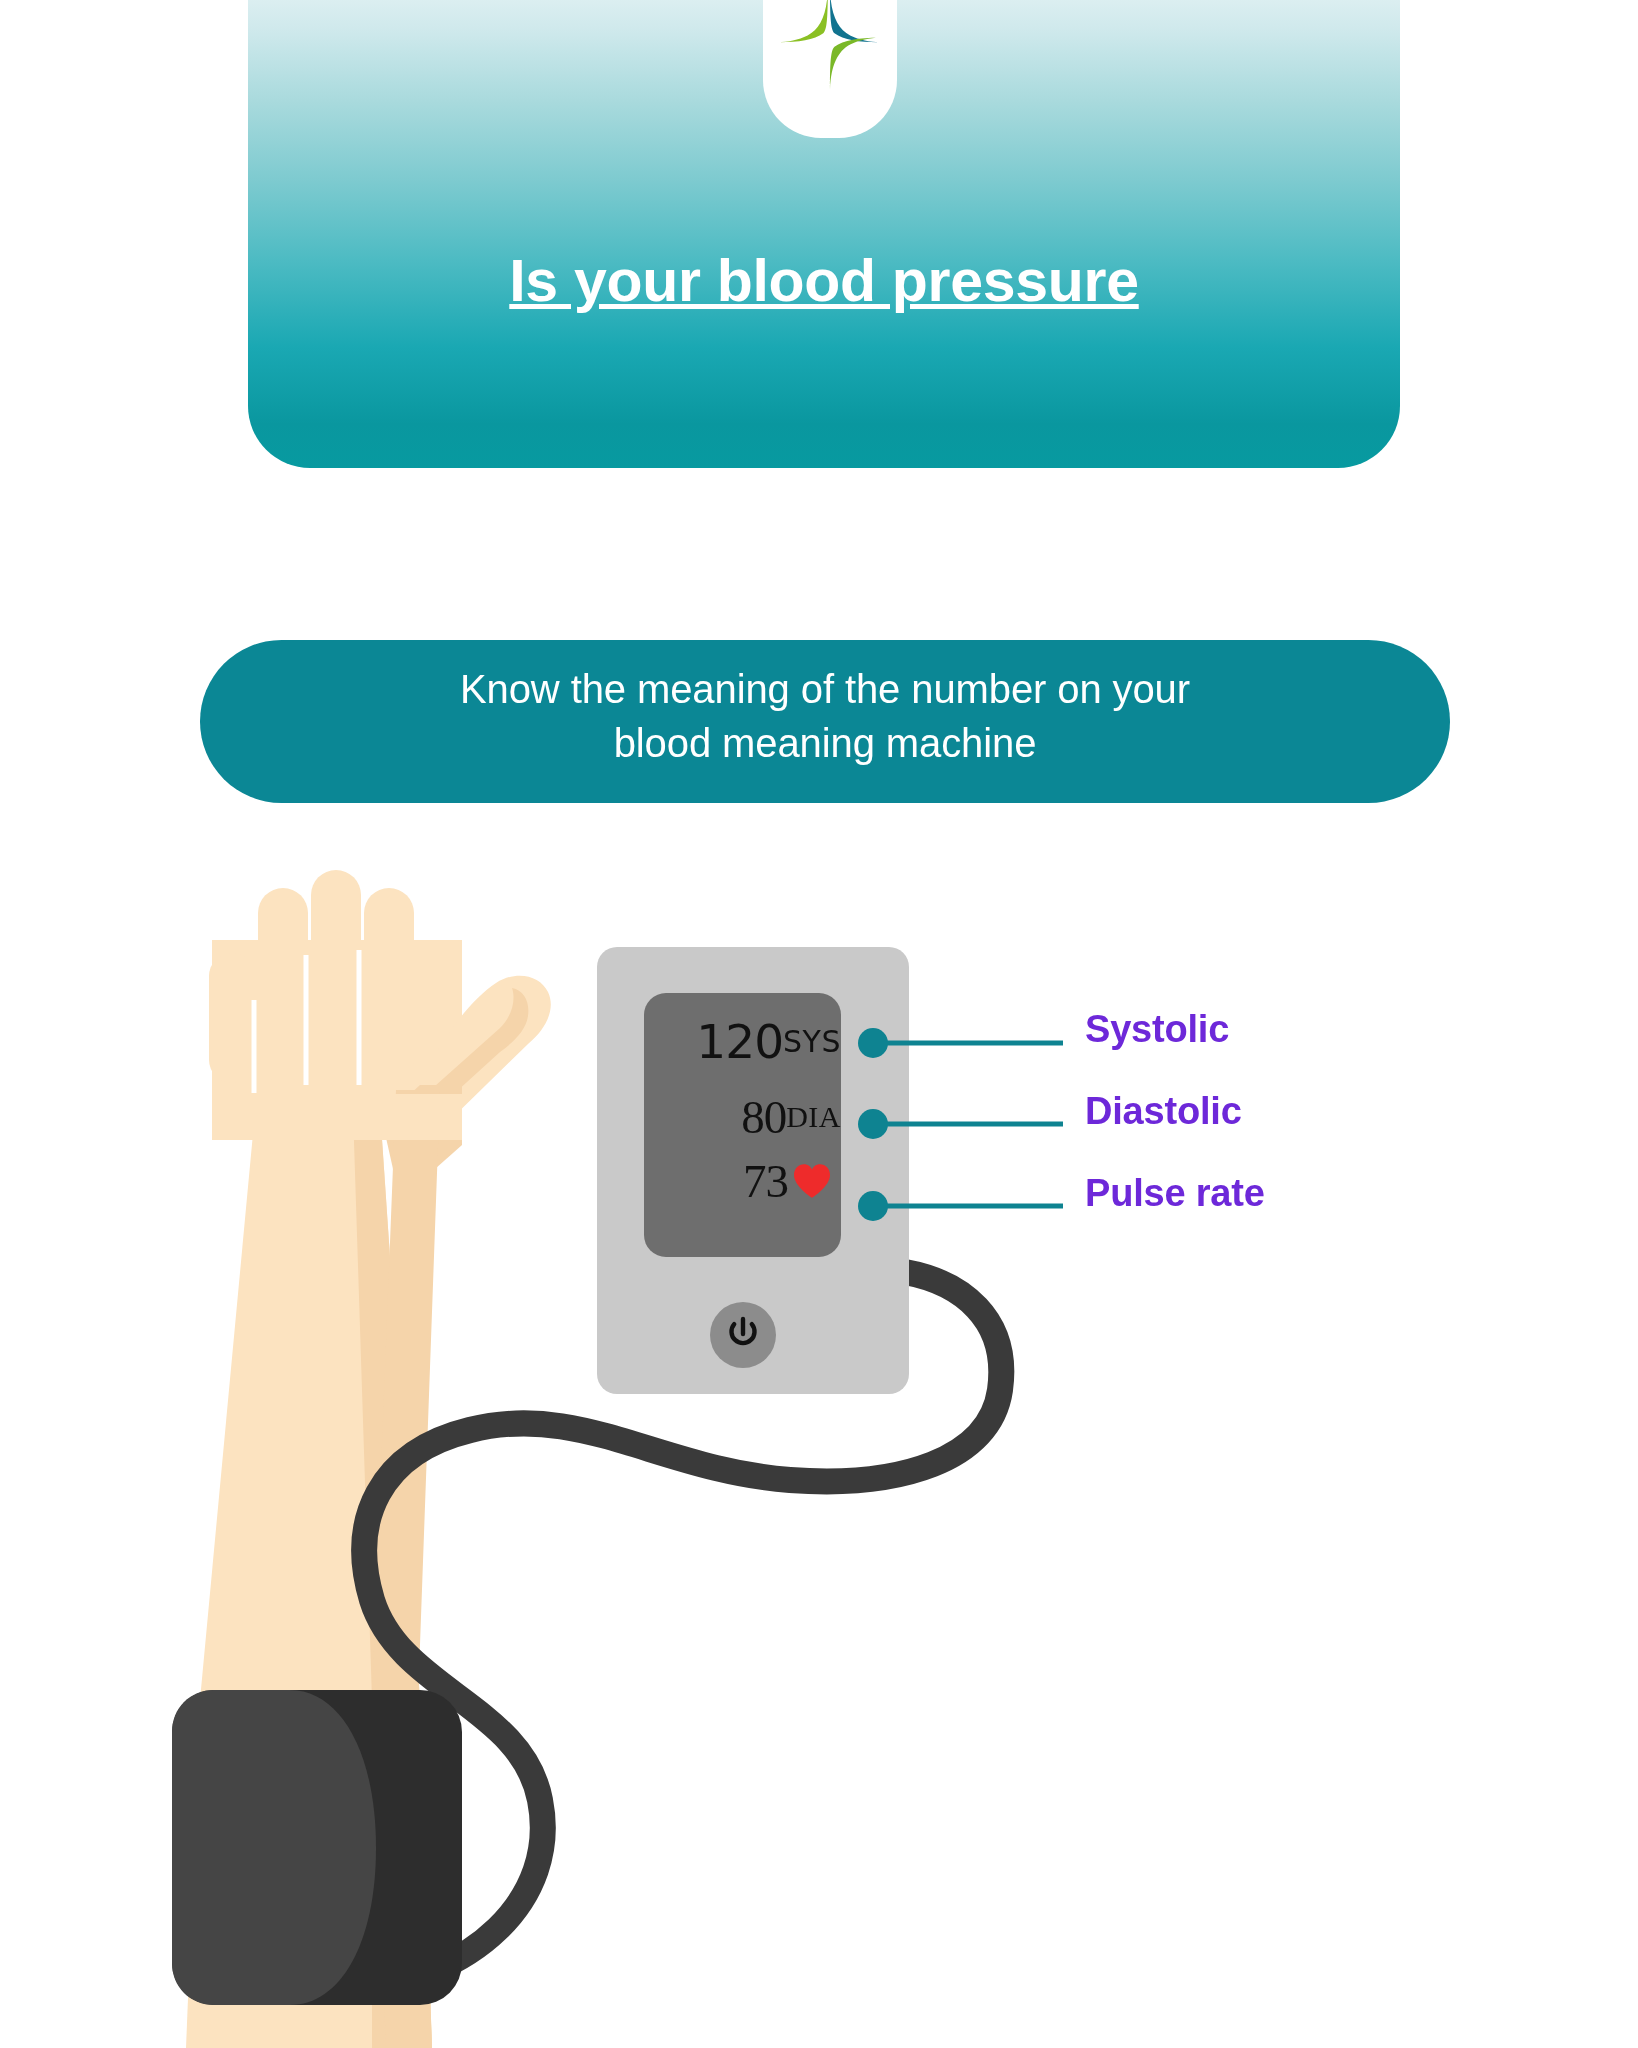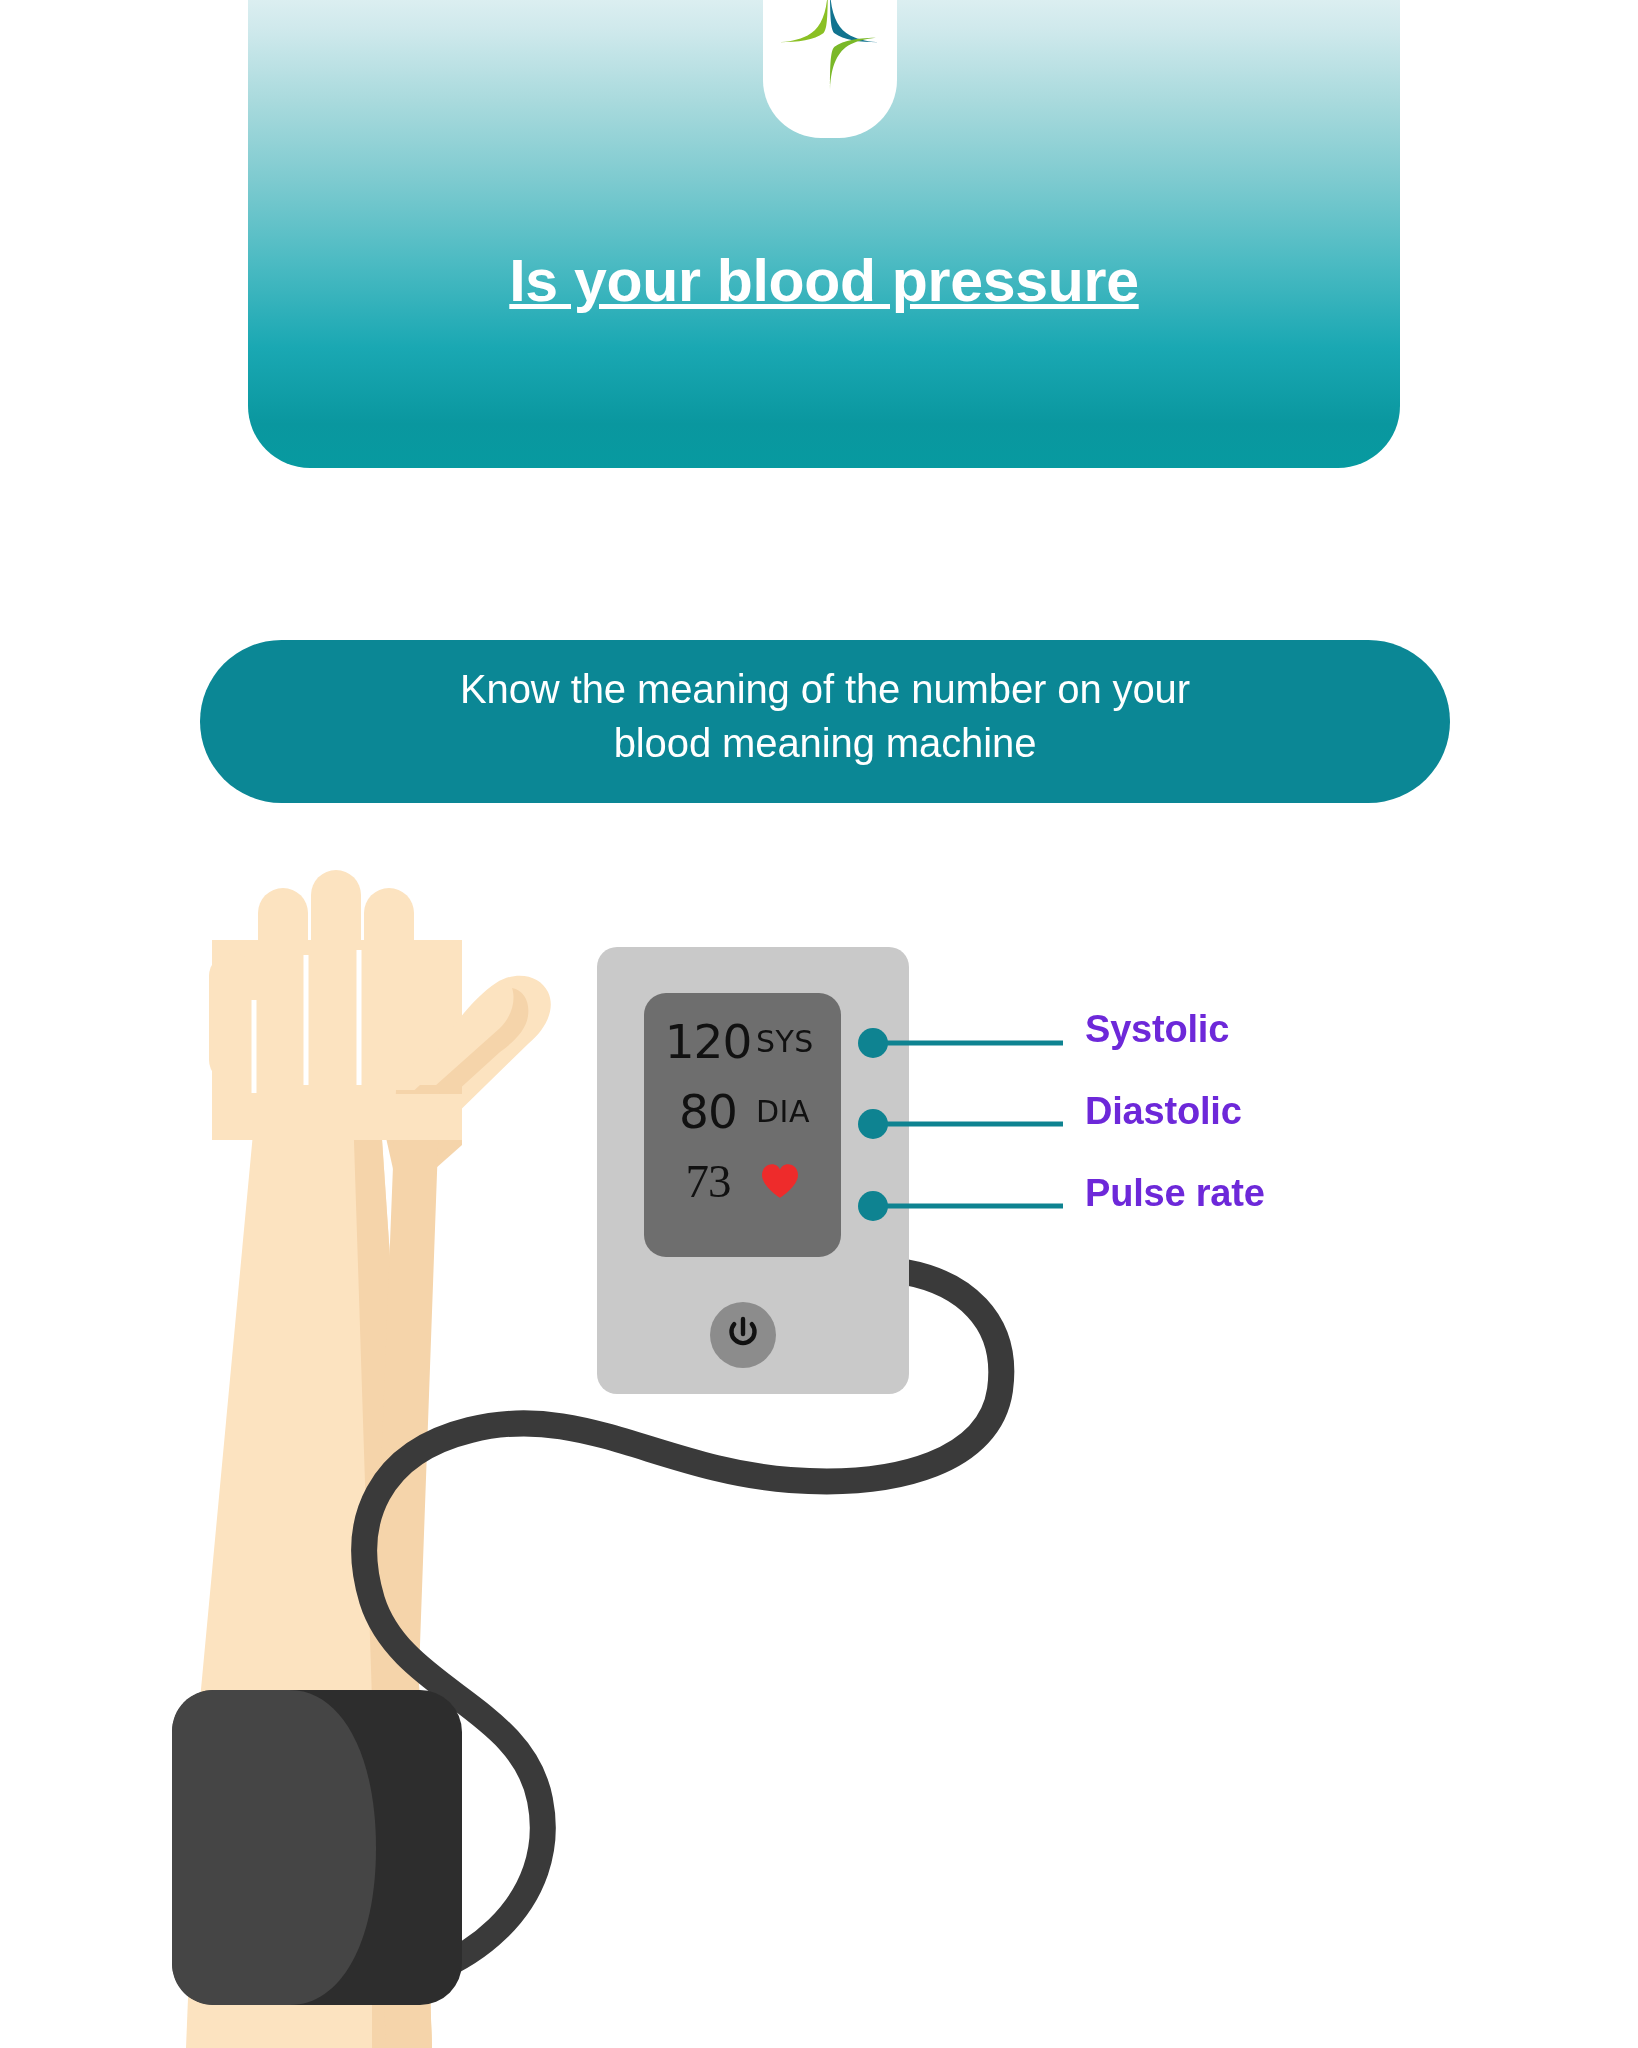--- a/index.html
+++ b/index.html
@@ -141,31 +141,32 @@
     position: absolute;
     left: 0;
     width: 197px;
     height: 72px;
     display: flex;
     align-items: center;
     color: #111111;
     font-family: "DejaVu Sans", sans-serif;
   }
   #row-sys { top: 12px; }
-  #row-dia { top: 82px; }
+  #row-dia { top: 88px; font-family: Liberation Serif, serif; }
   #row-pulse { top: 152px; font-family: Liberation Serif, serif; }
 
   .reading-value {
     width: 112px;
-    text-align: center;
+    text-align: right;
     padding-left: 16px;
     font-size: 47px;
     font-weight: normal;
     letter-spacing: -1px;
     box-sizing: border-box;
+    margin-left: 32px;
   }
   .reading-label {
     font-size: 30px;
     letter-spacing: 0.5px;
     font-weight: normal;
   }
   #heart-icon {
     width: 40px;
     height: 36px;
     position: relative;

